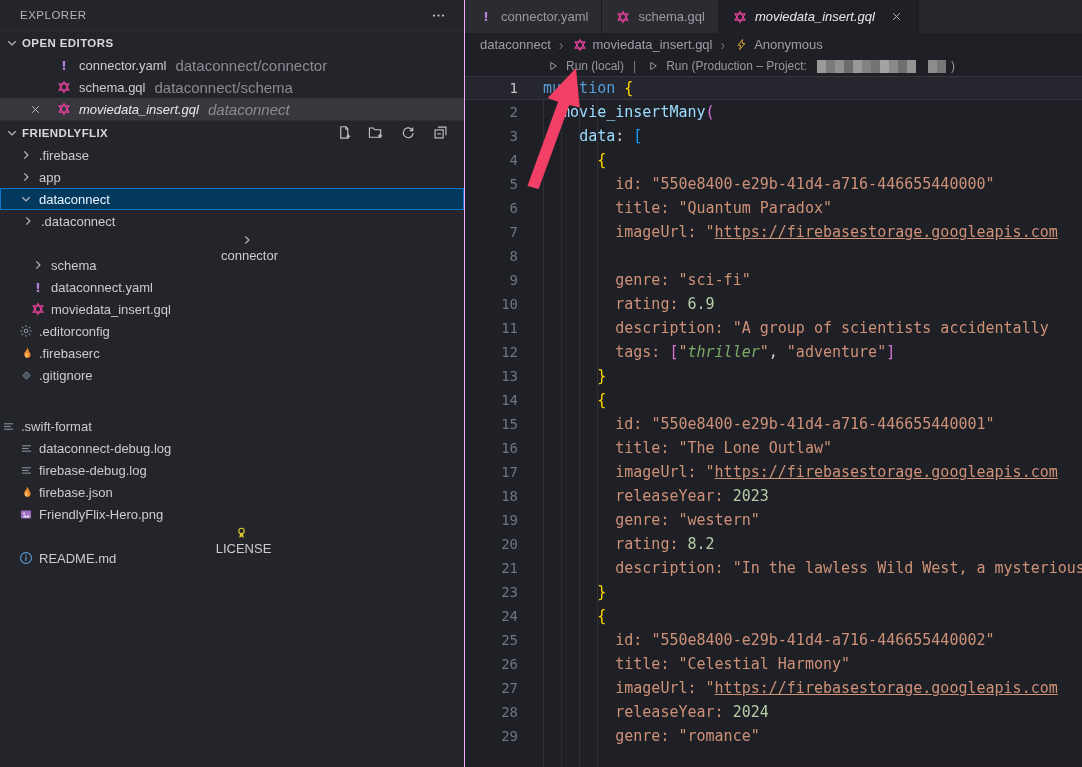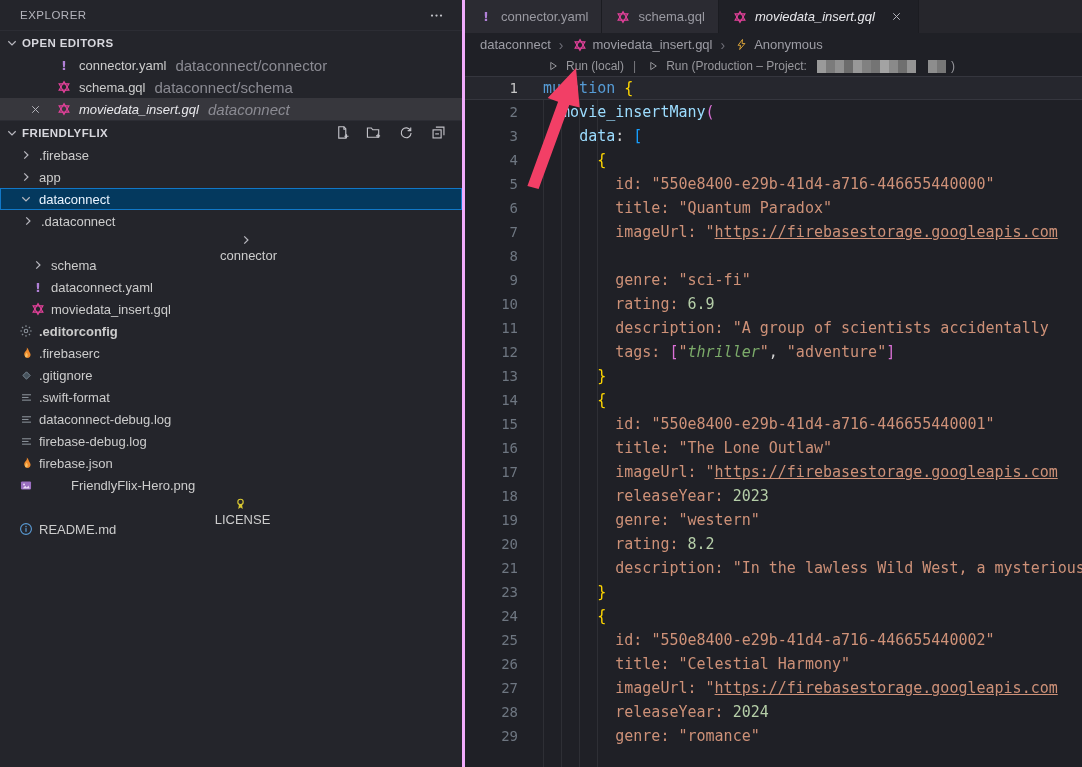--- a/index.html
+++ b/index.html
@@ -9,21 +9,21 @@
     background:#1f2026;
     font-family:"Liberation Sans", sans-serif;
     -webkit-font-smoothing:antialiased;
   }
   .app { position:relative; width:1082px; height:767px; display:flex; }
 
   
   .sidebar {
     width:465px; min-width:465px; height:100%;
     background:#24252b; color:#c5c5cc;
-    border-right:3px solid #f0abfc;
+    border-right:1px solid #f0abfc;
     overflow:hidden;
   }
   .sb-title-row {
     height:30px; display:flex; align-items:center; justify-content:space-between;
     padding:0 18px 0 20px; font-size:11.5px; letter-spacing:.5px; color:#b4b4bc;
   }
   .section-row {
     height:24px; display:flex; align-items:center;
     font-weight:700; font-size:11.5px; color:#d8d8de;
     border-top:1px solid #2c2d34; padding-left:4px;
@@ -265,21 +265,21 @@
         </div>
         <div class="tree-row" style="padding-left: 30px;">
           <span class="ficon">
             <svg width="14" height="14" viewBox="0 0 16 16">
               <path d="M8 1.8 13.6 11.6H2.4z" fill="none" stroke="#e5419b" stroke-width="1.3"></path>
               <path d="M8 14.2 2.4 4.4h11.2z" fill="none" stroke="#e5419b" stroke-width="1.3"></path>
             </svg>
           </span>
           <span class="tree-label">moviedata_insert.gql</span>
         </div>
-        <div class="tree-row" style="padding-left: 18px; font-weight: bold;">
+        <div class="tree-row" style="padding-left: 18px;">
           <span class="ficon">
             <svg width="14" height="14" viewBox="0 0 16 16">
               <circle cx="8" cy="8" r="2" fill="none" stroke="#8a9199" stroke-width="1.3"></circle>
               <path d="M8 1.5v2M8 12.5v2M1.5 8h2M12.5 8h2M3.4 3.4l1.4 1.4M11.2 11.2l1.4 1.4M12.6 3.4l-1.4 1.4M4.8 11.2l-1.4 1.4" stroke="#8a9199" stroke-width="1.3"></path>
             </svg>
           </span>
           <span class="tree-label">.editorconfig</span>
         </div>
         <div class="tree-row" style="padding-left: 18px;">
           <span class="ficon">
@@ -291,21 +291,21 @@
           <span class="tree-label">.firebaserc</span>
         </div>
         <div class="tree-row" style="padding-left: 18px;">
           <span class="ficon">
             <svg width="13" height="13" viewBox="0 0 16 16">
               <rect x="4.8" y="4.8" width="6.4" height="6.4" transform="rotate(45 8 8)" fill="#46525c" stroke="#7c8a95" stroke-width="1.1"></rect>
             </svg>
           </span>
           <span class="tree-label">.gitignore</span>
         </div>
-        <div class="tree-row" style="padding-left: 18px;">
+        <div class="tree-row" style=" margin-top: 29px;">
           <span class="ficon">
             <svg width="13" height="13" viewBox="0 0 16 16">
               <rect x="2.5" y="4" width="11" height="1.3" fill="#8a9199"></rect>
               <rect x="2.5" y="7.3" width="8" height="1.3" fill="#8a9199"></rect>
               <rect x="2.5" y="10.6" width="11" height="1.3" fill="#8a9199"></rect>
             </svg>
           </span>
           <span class="tree-label">.swift-format</span>
         </div>
         <div class="tree-row" style="padding-left: 18px;">
@@ -330,21 +330,21 @@
         </div>
         <div class="tree-row" style="padding-left: 18px;">
           <span class="ficon">
             <svg width="13" height="14" viewBox="0 0 16 16">
               <path d="M8.3 1.2c.7 2.2-.3 3.4-1.4 4.7C5.7 7.3 4.9 8.8 5.3 10.6c.4 2 2 3.4 3.8 3.4 2.3 0 3.9-1.7 3.9-3.9 0-1.9-1.2-3-1.9-4.4C10.5 4.4 10.3 3 8.3 1.2z" fill="#ef8b2e"></path>
               <path d="M7.2 13.6c-1-.9-1.2-2.3-.6-3.5.4-.9 1.3-1.5 1.5-2.6.8 1 1.6 2.4 1.4 3.8-.2 1.4-1.2 2.3-2.3 2.3z" fill="#f6c066"></path>
             </svg>
           </span>
           <span class="tree-label">firebase.json</span>
         </div>
-        <div class="tree-row" style="padding-left: 18px; gap: 32px;">
+        <div class="tree-row" style="padding-left: 18px;">
           <span class="ficon">
             <svg width="14" height="13" viewBox="0 0 16 16">
               <rect x="1.8" y="3" width="12.4" height="10" rx="1.4" fill="#9b6fc0"></rect>
               <circle cx="5.6" cy="6.8" r="1.2" fill="#ead9f5"></circle>
               <path d="M3.8 11.6 7 8.4l2 2 2-2.4 1.6 3.6z" fill="#ead9f5"></path>
             </svg>
           </span>
           <span class="tree-label">FriendlyFlix-Hero.png</span>
         </div>
         <div class="tree-row" style="padding-left: 18px; flex-direction: column;">

